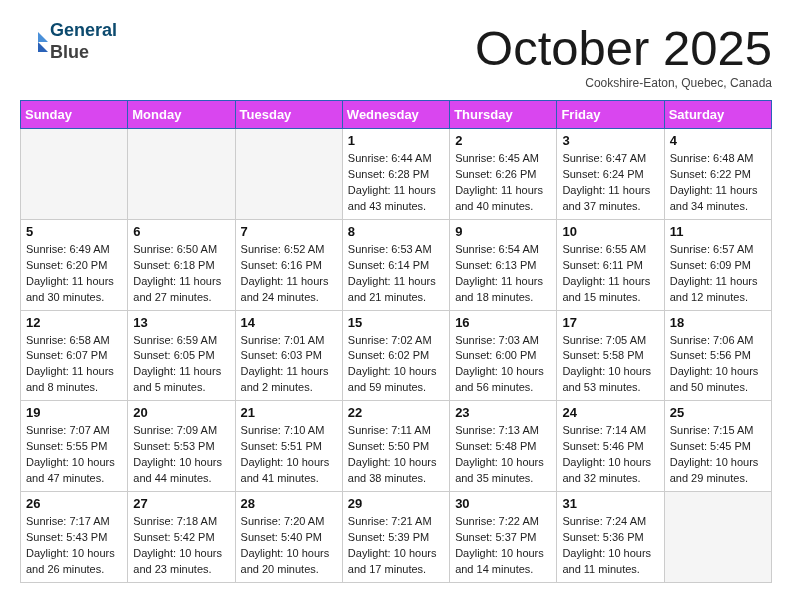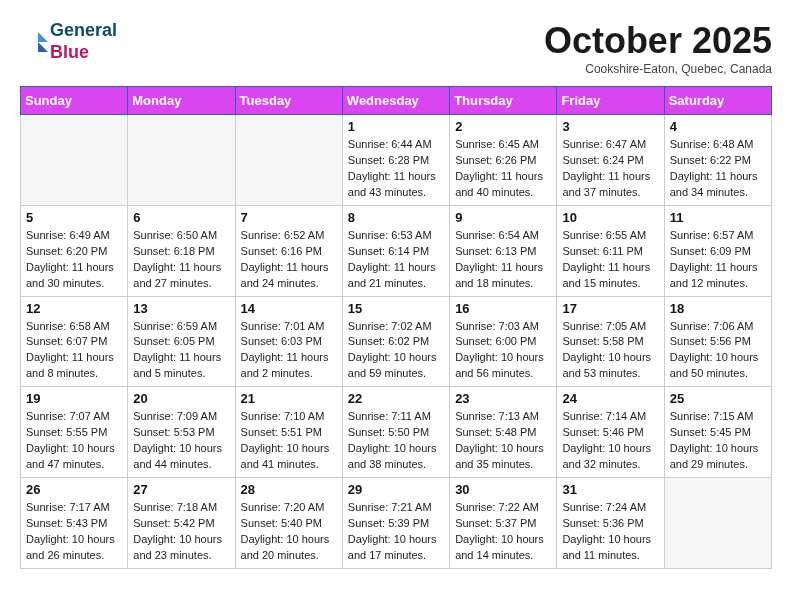--- a/index.html
+++ b/index.html
@@ -31,22 +31,22 @@
     }
     .logo-icon {
       width: 28px;
       height: 28px;
       margin-right: 2px;
     }
     .title-block {
       text-align: right;
     }
     .month-title {
-      font-size: 36px;
-      font-weight: bold;
+      font-size: 49px;
+      font-weight: normal;
       color: #1a1a1a;
     }
     .location {
       font-size: 12px;
       color: #444;
     }
     table {
       width: 100%;
       border-collapse: collapse;
       table-layout: fixed;
@@ -93,21 +93,21 @@
 <div class="header">
   <div class="logo">
     <svg class="logo-icon" viewBox="0 0 28 28">
       <rect x="0" y="0" width="28" height="28" fill="none"></rect>
       <polygon points="18,4 28,14 18,14" fill="#4a90d9"></polygon>
       <polygon points="18,14 28,24 18,24" fill="#2a62b8"></polygon>
     </svg>
     <div>
       <div class="logo-text">
         <span>General</span><br>
-        <span style="color:#be185d">Blue</span>
+        <span style="color:#404040">Blue</span>
       </div>
     </div>
   </div>
   <div class="title-block">
     <div class="month-title">October 2025</div>
     <div class="location">Cookshire-Eaton, Quebec, Canada</div>
   </div>
 </div>
 
 <table>

